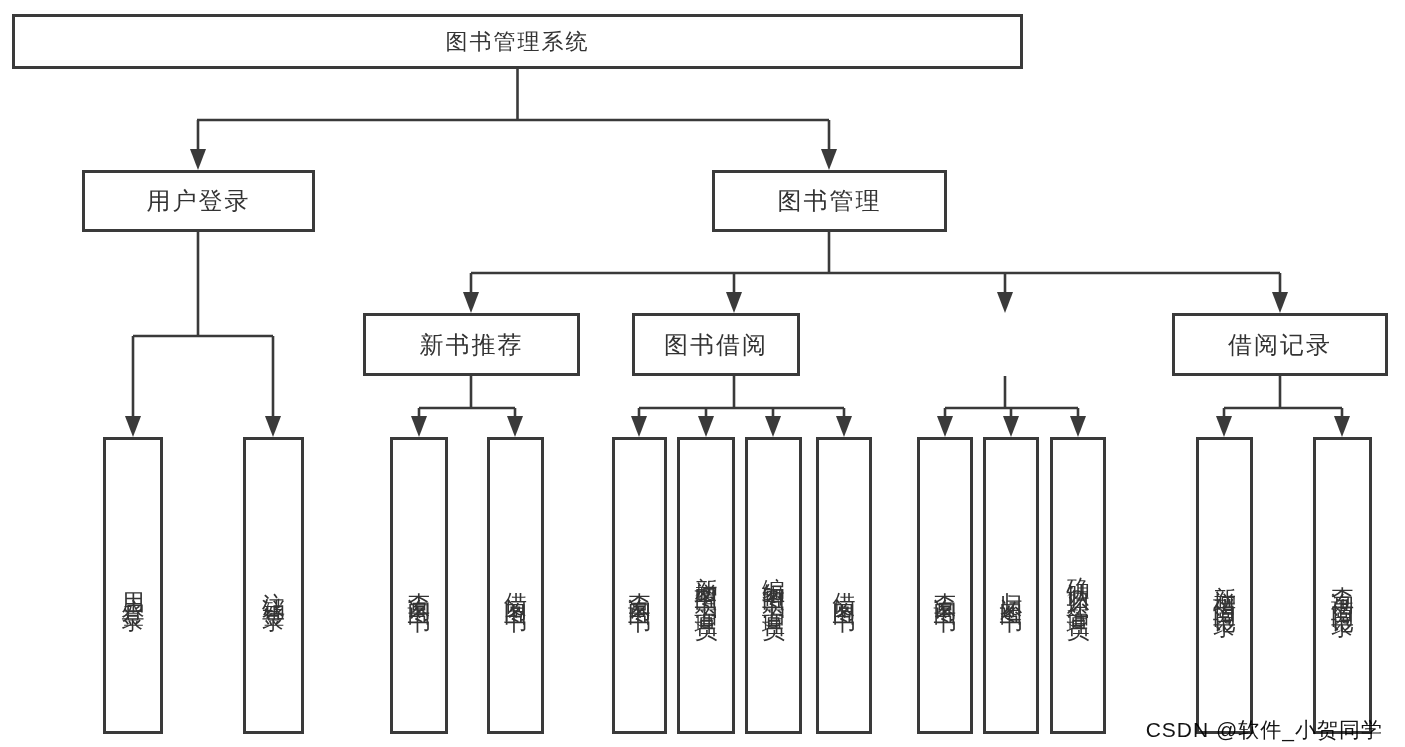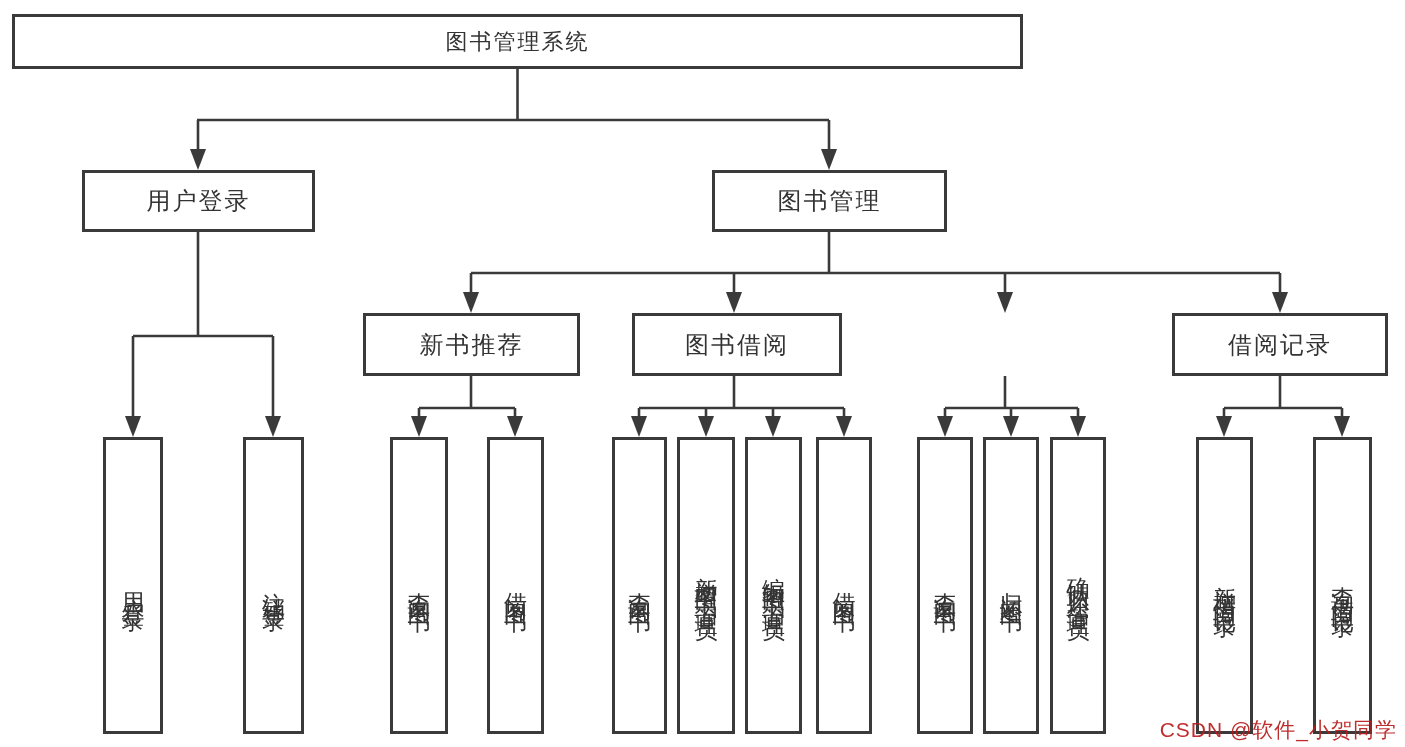--- a/index.html
+++ b/index.html
@@ -25,23 +25,23 @@
     border:3px solid #3a3a3a;background:#ffffff;
     display:flex;align-items:center;justify-content:center;
     color:#333333;
   }
   .leaf span{
     writing-mode:vertical-rl;text-orientation:mixed;
     font-size:23px;letter-spacing:6px;line-height:1;
     color:#333333;
   }
   .watermark{
-    position:absolute;right:8px;bottom:3px;z-index:10;
+    position:absolute;right:22px;bottom:3px;z-index:10;
     font-size:21px;letter-spacing:1px;
-    color:#b91c1c;opacity:.92;
+    color:#000000;opacity:.92;
   }
 </style>
 </head>
 <body>
 
 <div class="canvas">
 
   <svg class="connectors" width="1405" height="747" viewBox="0 0 1405 747">
     <g stroke="#3a3a3a" stroke-width="2.6" fill="none">
 
@@ -118,21 +118,21 @@
   <div class="node" style="left:82px;top:170px;width:233px;height:62px;">
     <span>用户登录</span>
   </div>
   <div class="node" style="left:363px;top:313px;width:217px;height:63px;">
     <span>新书推荐</span>
   </div>
 
   <div class="node" style="left:712px;top:170px;width:235px;height:62px;">
     <span>图书管理</span>
   </div>
-  <div class="node" style="left:632px;top:313px;width:210px;height:63px;">
+  <div class="node" style="left:632px;top:313px;width:168px;height:63px;">
     <span>图书借阅</span>
   </div>
   <div class="node" style="left:1172px;top:313px;width:216px;height:63px;text-align:right;">
     <span>借阅记录</span>
   </div>
 
   <div class="leaf" style="left:103px;top:437px;width:60px;height:297px;">
     <span>用户登录</span>
   </div>
   <div class="leaf" style="left:243px;top:437px;width:61px;height:297px;">

